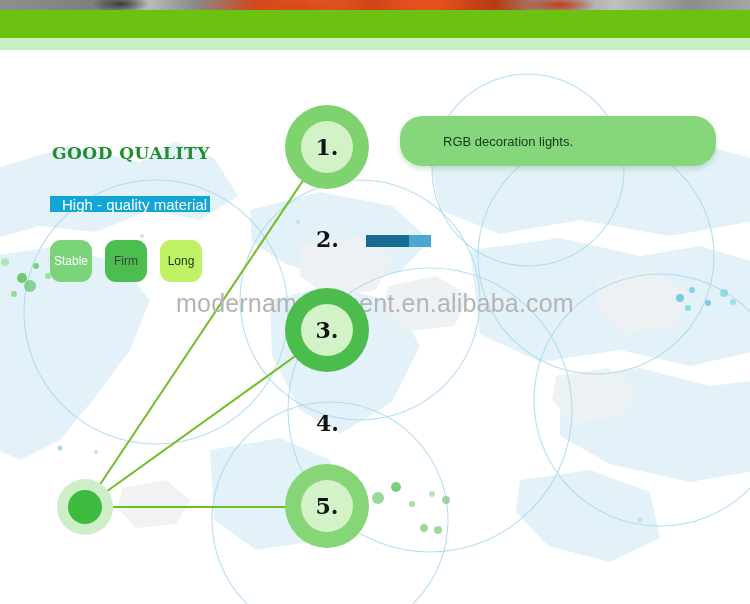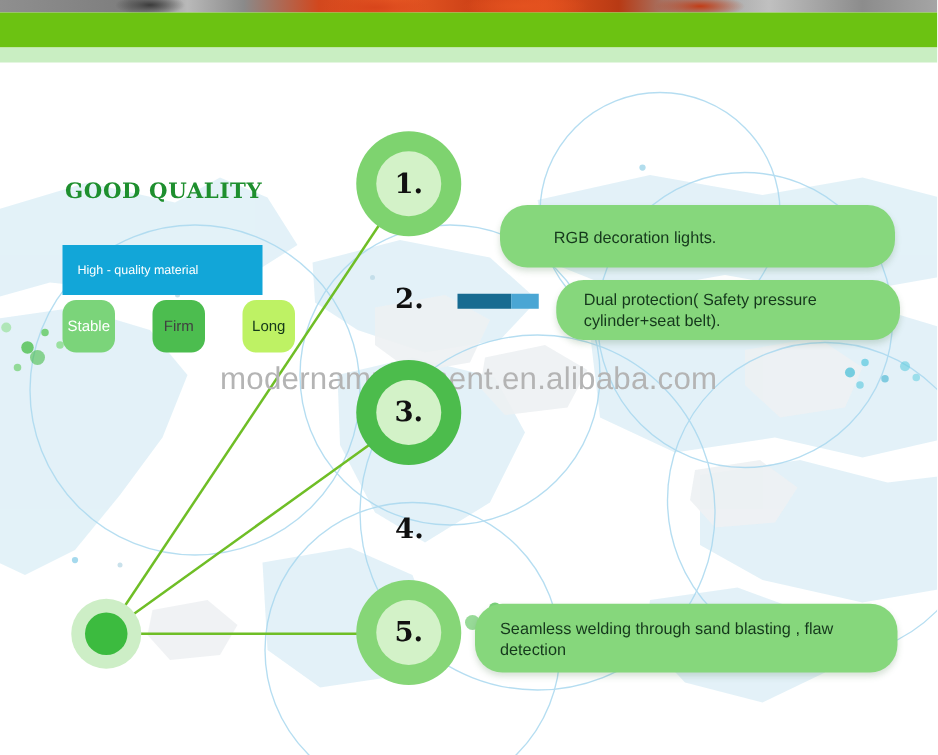--- a/index.html
+++ b/index.html
@@ -40,26 +40,26 @@
   .bg-layer svg{position:absolute;left:0;top:0;}
 
   
   .title{
     position:absolute;left:52px;top:143px;
     font-family:"DejaVu Serif", serif;
     font-weight:bold;font-size:17px;letter-spacing:.5px;
     color:#1e8f2e;white-space:nowrap;
   }
   .material-bar{
-    position:absolute;left:50px;top:196px;width:160px;height:40px;
+    position:absolute;left:50px;top:196px;width:160px;height:16px;
     background:#12a6d8;color:#ffffff;
     display:flex;align-items:center;padding-left:12px;box-sizing:border-box;
-    font-size:10px;white-space:nowrap;
-  }
-  .tagrow{position:absolute;left:50px;top:240px;display:flex;gap:30px;}
+    font-size:15px;white-space:nowrap;
+  }
+  .tagrow{position:absolute;left:50px;top:240px;display:flex;gap:13px;}
   .tag{
     width:42px;height:42px;border-radius:11px;
     display:flex;align-items:center;justify-content:center;
     font-size:12px;
   }
   .tag.t1{background:#7bd47a;color:#ffffff;}
   .tag.t2{background:#4cbd4f;color:#404040;}
   .tag.t3{background:#bef264;color:#14381a;}
 
   
@@ -106,21 +106,21 @@
   
   .bubble{
     position:absolute;
     background:#86d77c;
     border-radius:22px;
     box-sizing:border-box;
     display:flex;align-items:center;
     color:#15381c;font-size:13px;line-height:17px;
     box-shadow:0 3px 5px rgba(70,120,70,.22);
   }
-  .b1{left:400px;top:116px;width:316px;height:50px;padding-left:43px;margin-top:48px;}
+  .b1{left:400px;top:116px;width:316px;height:50px;padding-left:43px;}
   .b2{left:445px;top:224px;width:275px;height:48px;padding-left:22px;}
   .b3{left:380px;top:316px;width:338px;height:47px;padding-left:21px;}
   .b4{left:380px;top:404px;width:336px;height:46px;padding-left:21px;}
   .b5{left:380px;top:483px;width:338px;height:55px;padding-left:20px;}
 
   
   .watermark{
     position:absolute;left:176px;top:289px;
     font-size:25px;color:#b4b4b4;letter-spacing:.2px;white-space:nowrap;
   }
@@ -242,30 +242,24 @@
   </div>
   <div class="bubble b1">
     <span>RGB decoration lights.</span>
   </div>
 
   <div class="num-plain n2">2.</div>
   <div class="mini-bar">
     <div class="seg-a"></div>
     <div class="seg-b"></div>
   </div>
-  <div class="bubble b2">
-    <span>Dual protection( Safety pressure cylinder+seat belt).</span>
-  </div>
 
   <div class="circle c3">
     <div class="inner">3.</div>
   </div>
 
   <div class="num-plain n4">4.</div>
 
   <div class="circle c5">
     <div class="inner">5.</div>
   </div>
-  <div class="bubble b5">
-    <span>Seamless welding through sand blasting , flaw detection</span>
-  </div>
 
 </div>
 
 </body></html>

